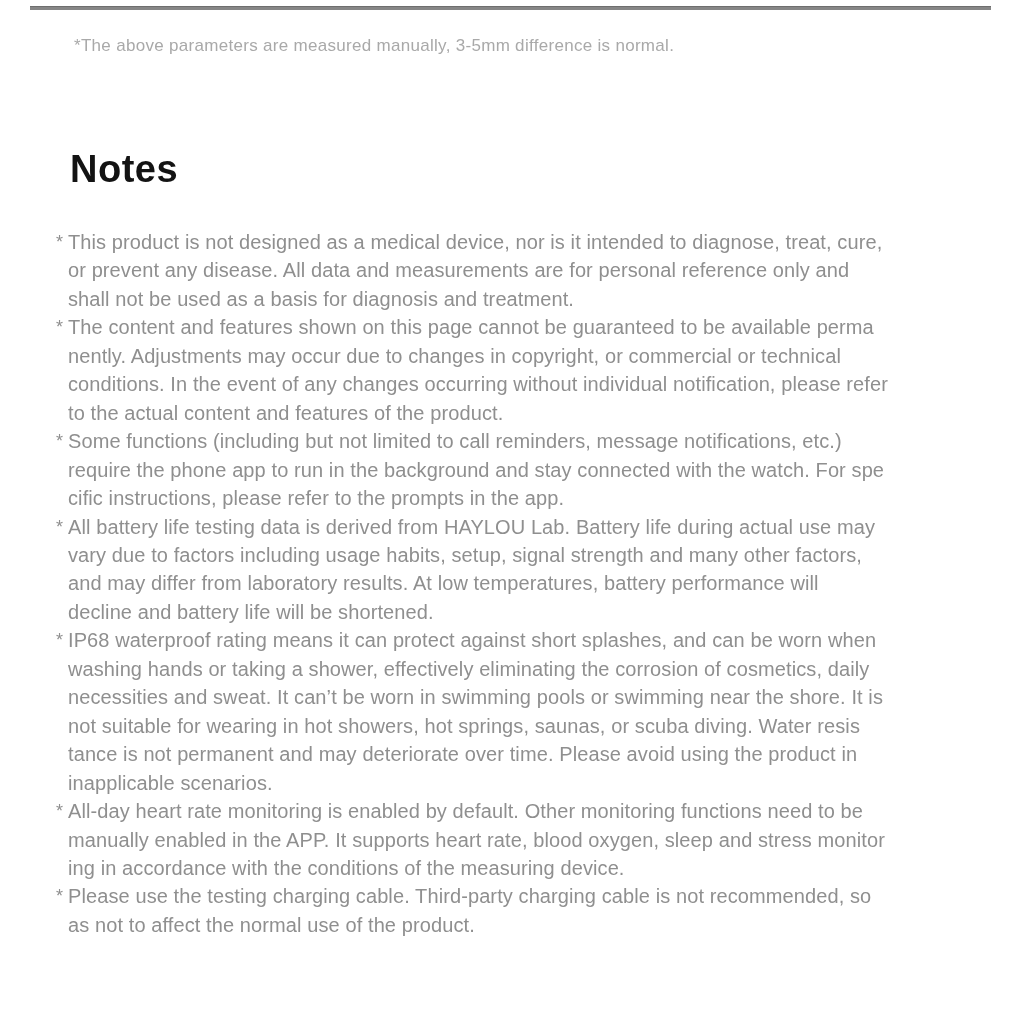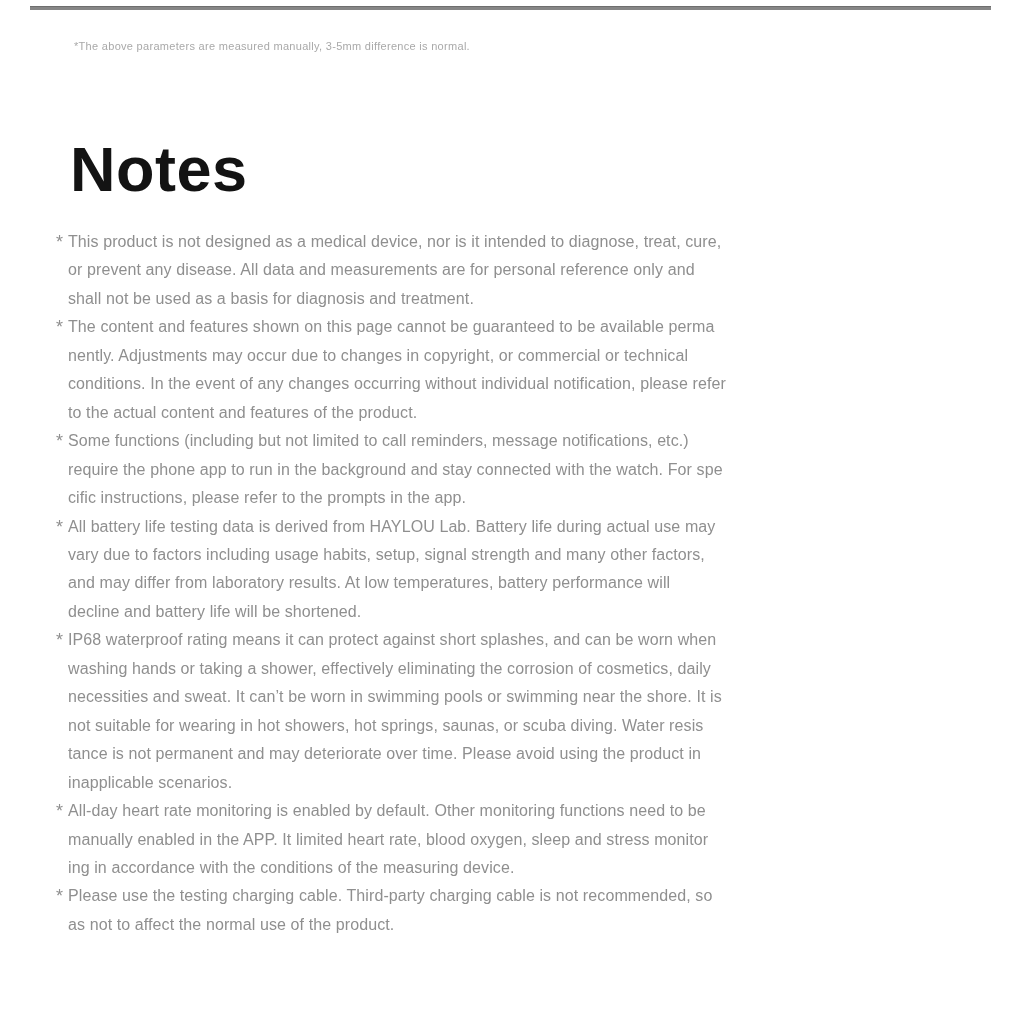--- a/index.html
+++ b/index.html
@@ -21,31 +21,31 @@
     width: 961px;
     height: 3px;
     background: #868686;
     border-top: 1px solid #6e6e6e;
   }
   .top-note {
     position: absolute;
     left: 74px;
     top: 34px;
     margin: 0;
-    font-size: 11px;
+    font-size: 17px;
     line-height: 24px;
     letter-spacing: 0.3px;
     color: #a9a9a9;
   }
   .page-title {
     position: absolute;
     left: 70px;
     top: 140px;
     margin: 0;
-    font-size: 63px;
+    font-size: 38px;
     line-height: 58px;
     font-weight: 700;
     letter-spacing: 0.5px;
     color: #131313;
   }
   .notes-list {
     position: absolute;
     left: 56px;
     top: 228px;
     width: 900px;
@@ -57,21 +57,21 @@
   .note-marker {
     flex: 0 0 12px;
     width: 12px;
     font-size: 18px;
     line-height: 28.45px;
     color: #8f8f8f;
   }
   .note-text {
     flex: 1 1 auto;
     white-space: pre-line;
-    font-size: 16px;
+    font-size: 20px;
     line-height: 28.45px;
     letter-spacing: 0.1px;
     color: #8f8f8f;
   }
 </style>
 </head>
 <body>
 
 <div class="top-divider"></div>
 
@@ -117,21 +117,21 @@
 washing hands or taking a shower, effectively eliminating the corrosion of cosmetics, daily
 necessities and sweat. It can’t be worn in swimming pools or swimming near the shore. It is
 not suitable for wearing in hot showers, hot springs, saunas, or scuba diving. Water resis
 tance is not permanent and may deteriorate over time. Please avoid using the product in
 inapplicable scenarios.</div>
   </div>
 
   <div class="note">
     <span class="note-marker">*</span>
     <div class="note-text">All-day heart rate monitoring is enabled by default. Other monitoring functions need to be
-manually enabled in the APP. It limited heart rate, blood oxygen, sleep and stress monitor
+manually enabled in the APP. It supports heart rate, blood oxygen, sleep and stress monitor
 ing in accordance with the conditions of the measuring device.</div>
   </div>
 
   <div class="note">
     <span class="note-marker">*</span>
     <div class="note-text">Please use the testing charging cable. Third-party charging cable is not recommended, so
 as not to affect the normal use of the product.</div>
   </div>
 
 </div>

